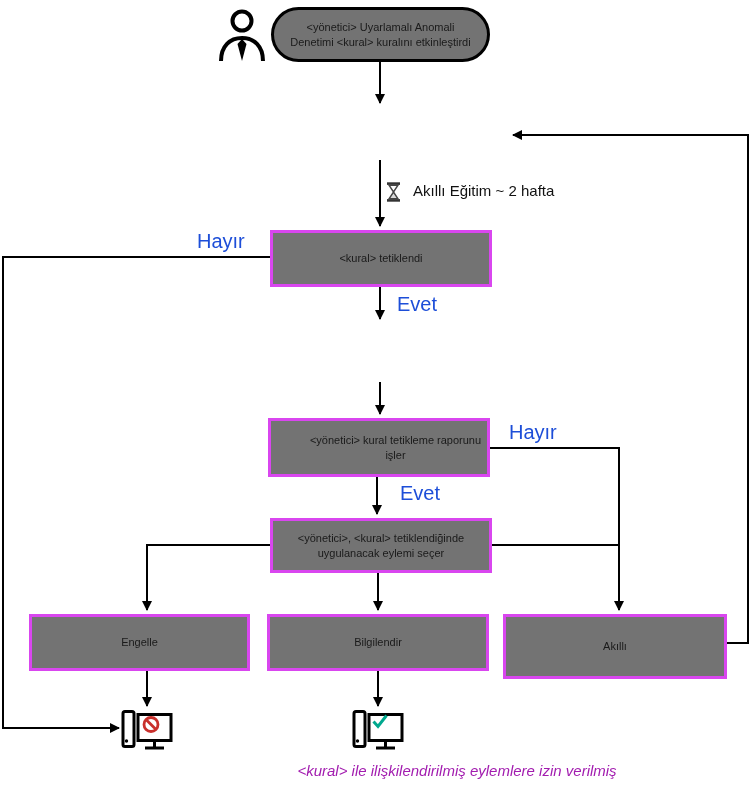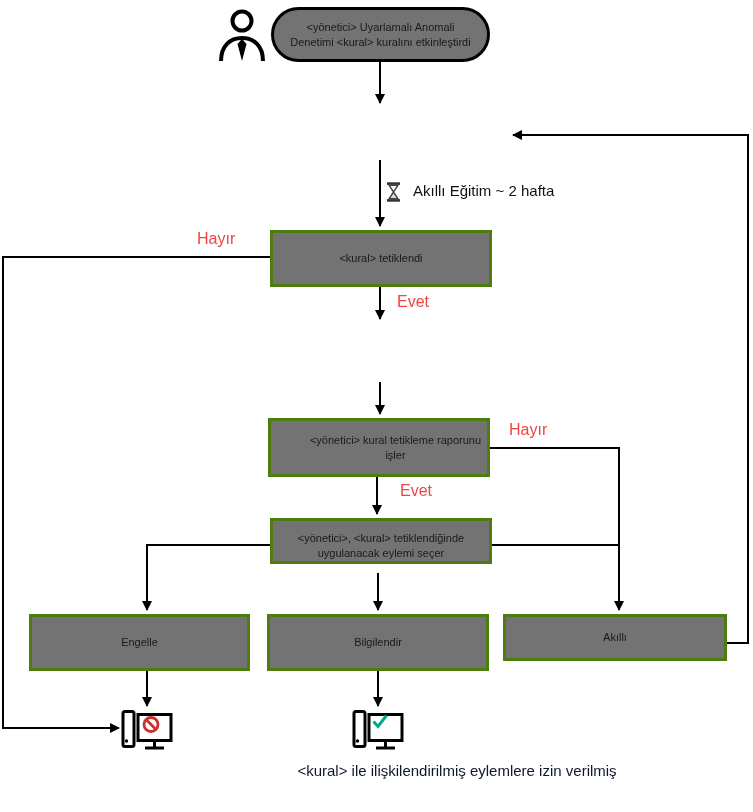--- a/index.html
+++ b/index.html
@@ -6,30 +6,30 @@
   #canvas{
     position:relative;width:753px;height:812px;background:#ffffff;overflow:hidden;
     font-family:"Liberation Sans","DejaVu Sans",sans-serif;color:#1a1a1a;
   }
   #edges{position:absolute;left:0;top:0;width:753px;height:812px;}
   .node{
     position:absolute;display:flex;align-items:center;justify-content:center;
     text-align:center;font-size:11px;line-height:1.35;color:#1a1a1a;background:#737373;
     box-sizing:border-box;z-index:2;
   }
-  .rect{border:3px solid #4d7c0f;}
+  .rect{border:3px solid #d946ef;}
   .stadium{border:3px solid #000;border-radius:28px;padding:4px 14px;}
   .hex{background:transparent;border:none;padding:0 30px;}
   .hex svg{position:absolute;left:0;top:0;width:100%;height:100%;z-index:-1;}
-  .edge-label{position:absolute;font-size:16px;color:#ef4444;z-index:3;white-space:nowrap;}
+  .edge-label{position:absolute;font-size:20px;color:#1d4ed8;z-index:3;white-space:nowrap;}
   .timer{position:absolute;left:386px;top:182px;display:flex;align-items:flex-start;gap:12px;z-index:3;}
   .timer .t-text{font-size:15px;color:#111;white-space:nowrap;}
   .outcome{position:absolute;top:761px;font-size:15px;line-height:20px;text-align:center;z-index:3;}
   .outcome.blocked{left:4px;width:272px;color:#c9534f;}
-  .outcome.allowed{left:296px;width:322px;color:#0f172a;}
+  .outcome.allowed{left:296px;width:322px;color:#a21caf;font-style:italic;}
   .icon-abs{position:absolute;z-index:3;}
 </style>
 </head>
 <body>
 
 <div id="canvas">
 
   <svg id="edges" viewBox="0 0 753 812" xmlns="http://www.w3.org/2000/svg">
     <defs>
       <marker id="arrow" viewBox="0 0 10 10" refX="9" refY="5" markerWidth="5" markerHeight="5" orient="auto-start-reverse">
@@ -82,31 +82,31 @@
   <div class="edge-label" style="left:397px;top:293px;">Evet</div>
 
 
   <div class="node rect" style="left:268px;top:418px;width:222px;height:59px;padding-left:33px;">
     <span>&lt;yönetici&gt; kural tetikleme raporunu işler</span>
   </div>
 
   <div class="edge-label" style="left:509px;top:421px;">Hayır</div>
   <div class="edge-label" style="left:400px;top:482px;">Evet</div>
 
-  <div class="node rect" style="left:270px;top:518px;width:222px;height:46px;align-items:flex-end;">
+  <div class="node rect" style="left:270px;top:518px;width:222px;height:55px;">
     <span>&lt;yönetici&gt;, &lt;kural&gt; tetiklendiğinde uygulanacak eylemi seçer</span>
   </div>
 
   <div class="node rect" style="left:29px;top:614px;width:221px;height:57px;">
     <span>Engelle</span>
   </div>
   <div class="node rect" style="left:267px;top:614px;width:222px;height:57px;">
     <span>Bilgilendir</span>
   </div>
-  <div class="node rect" style="left:503px;top:614px;width:224px;height:47px;">
+  <div class="node rect" style="left:503px;top:614px;width:224px;height:65px;">
     <span>Akıllı</span>
   </div>
 
   <svg class="icon-abs" style="left:121px;top:709px;" width="52" height="44" viewBox="0 0 52 44" xmlns="http://www.w3.org/2000/svg">
     <rect x="2" y="2.5" width="11" height="35" rx="2" fill="none" stroke="#000" stroke-width="3"></rect>
     <circle cx="5.5" cy="32" r="1.7" fill="#000"></circle>
     <rect x="17" y="5.5" width="33" height="26" fill="none" stroke="#000" stroke-width="3"></rect>
     <line x1="33.5" y1="31.5" x2="33.5" y2="38" stroke="#000" stroke-width="3"></line>
     <line x1="24" y1="39" x2="43" y2="39" stroke="#000" stroke-width="3"></line>
     <g>

